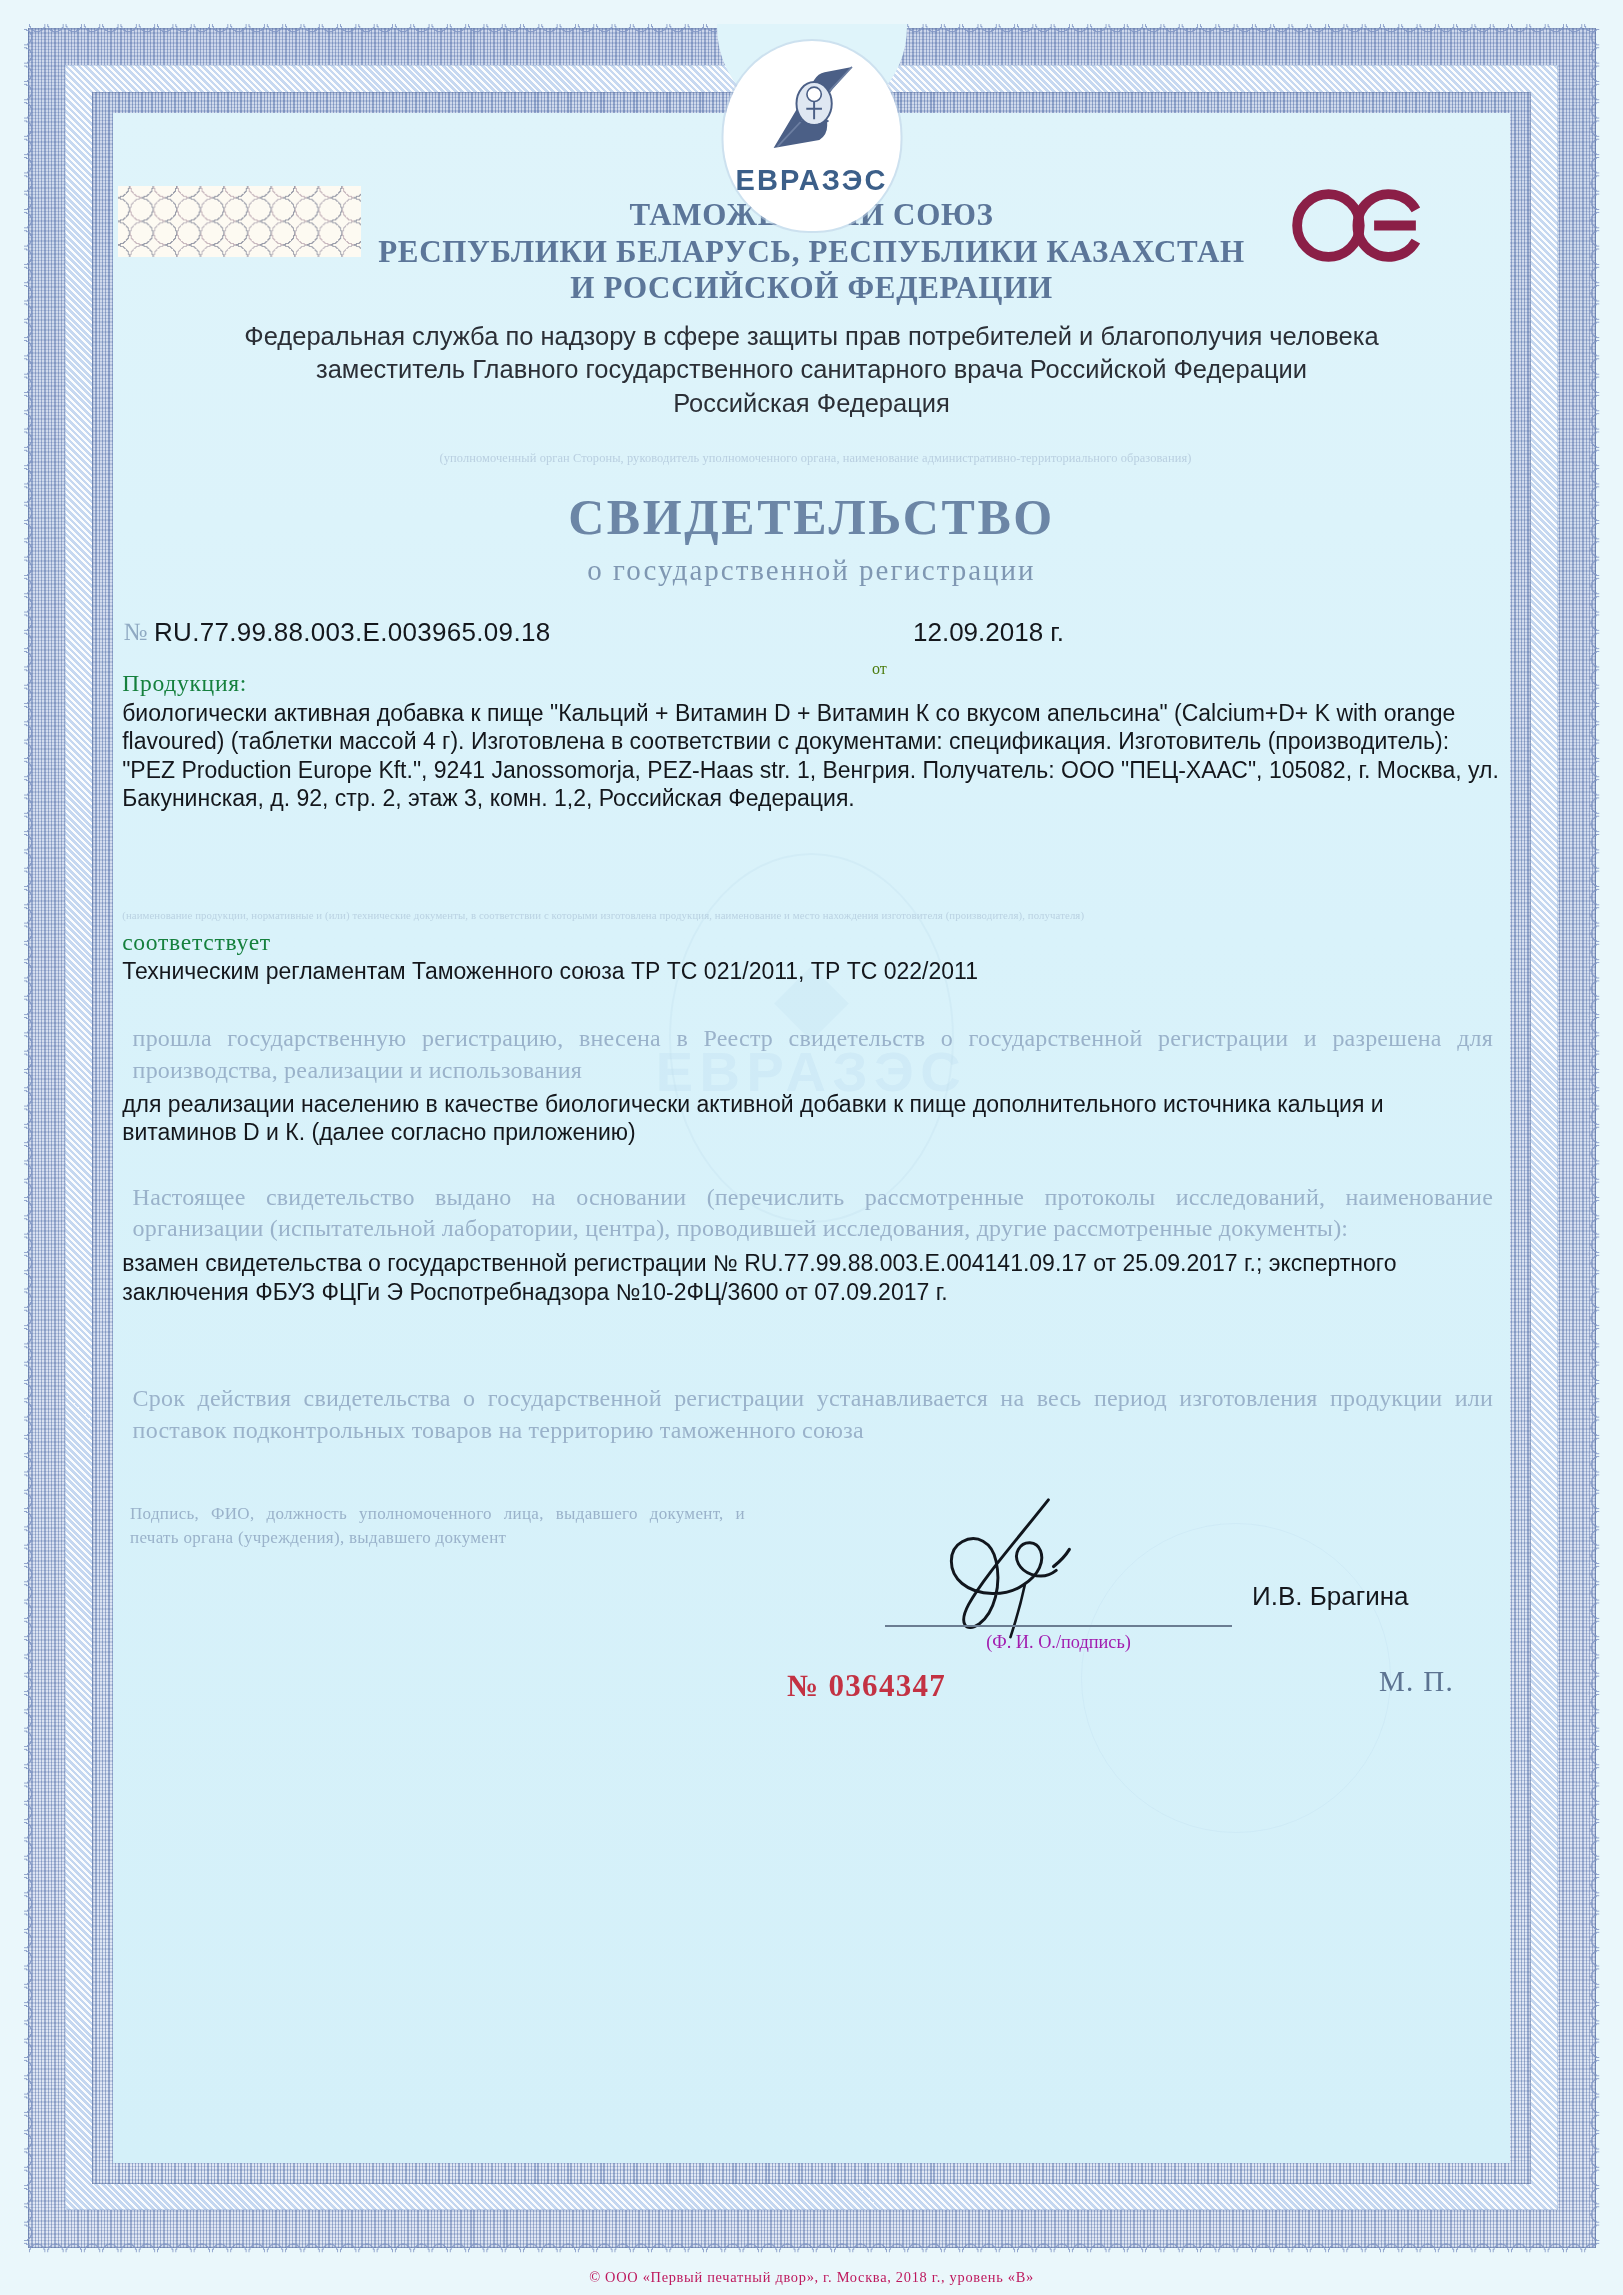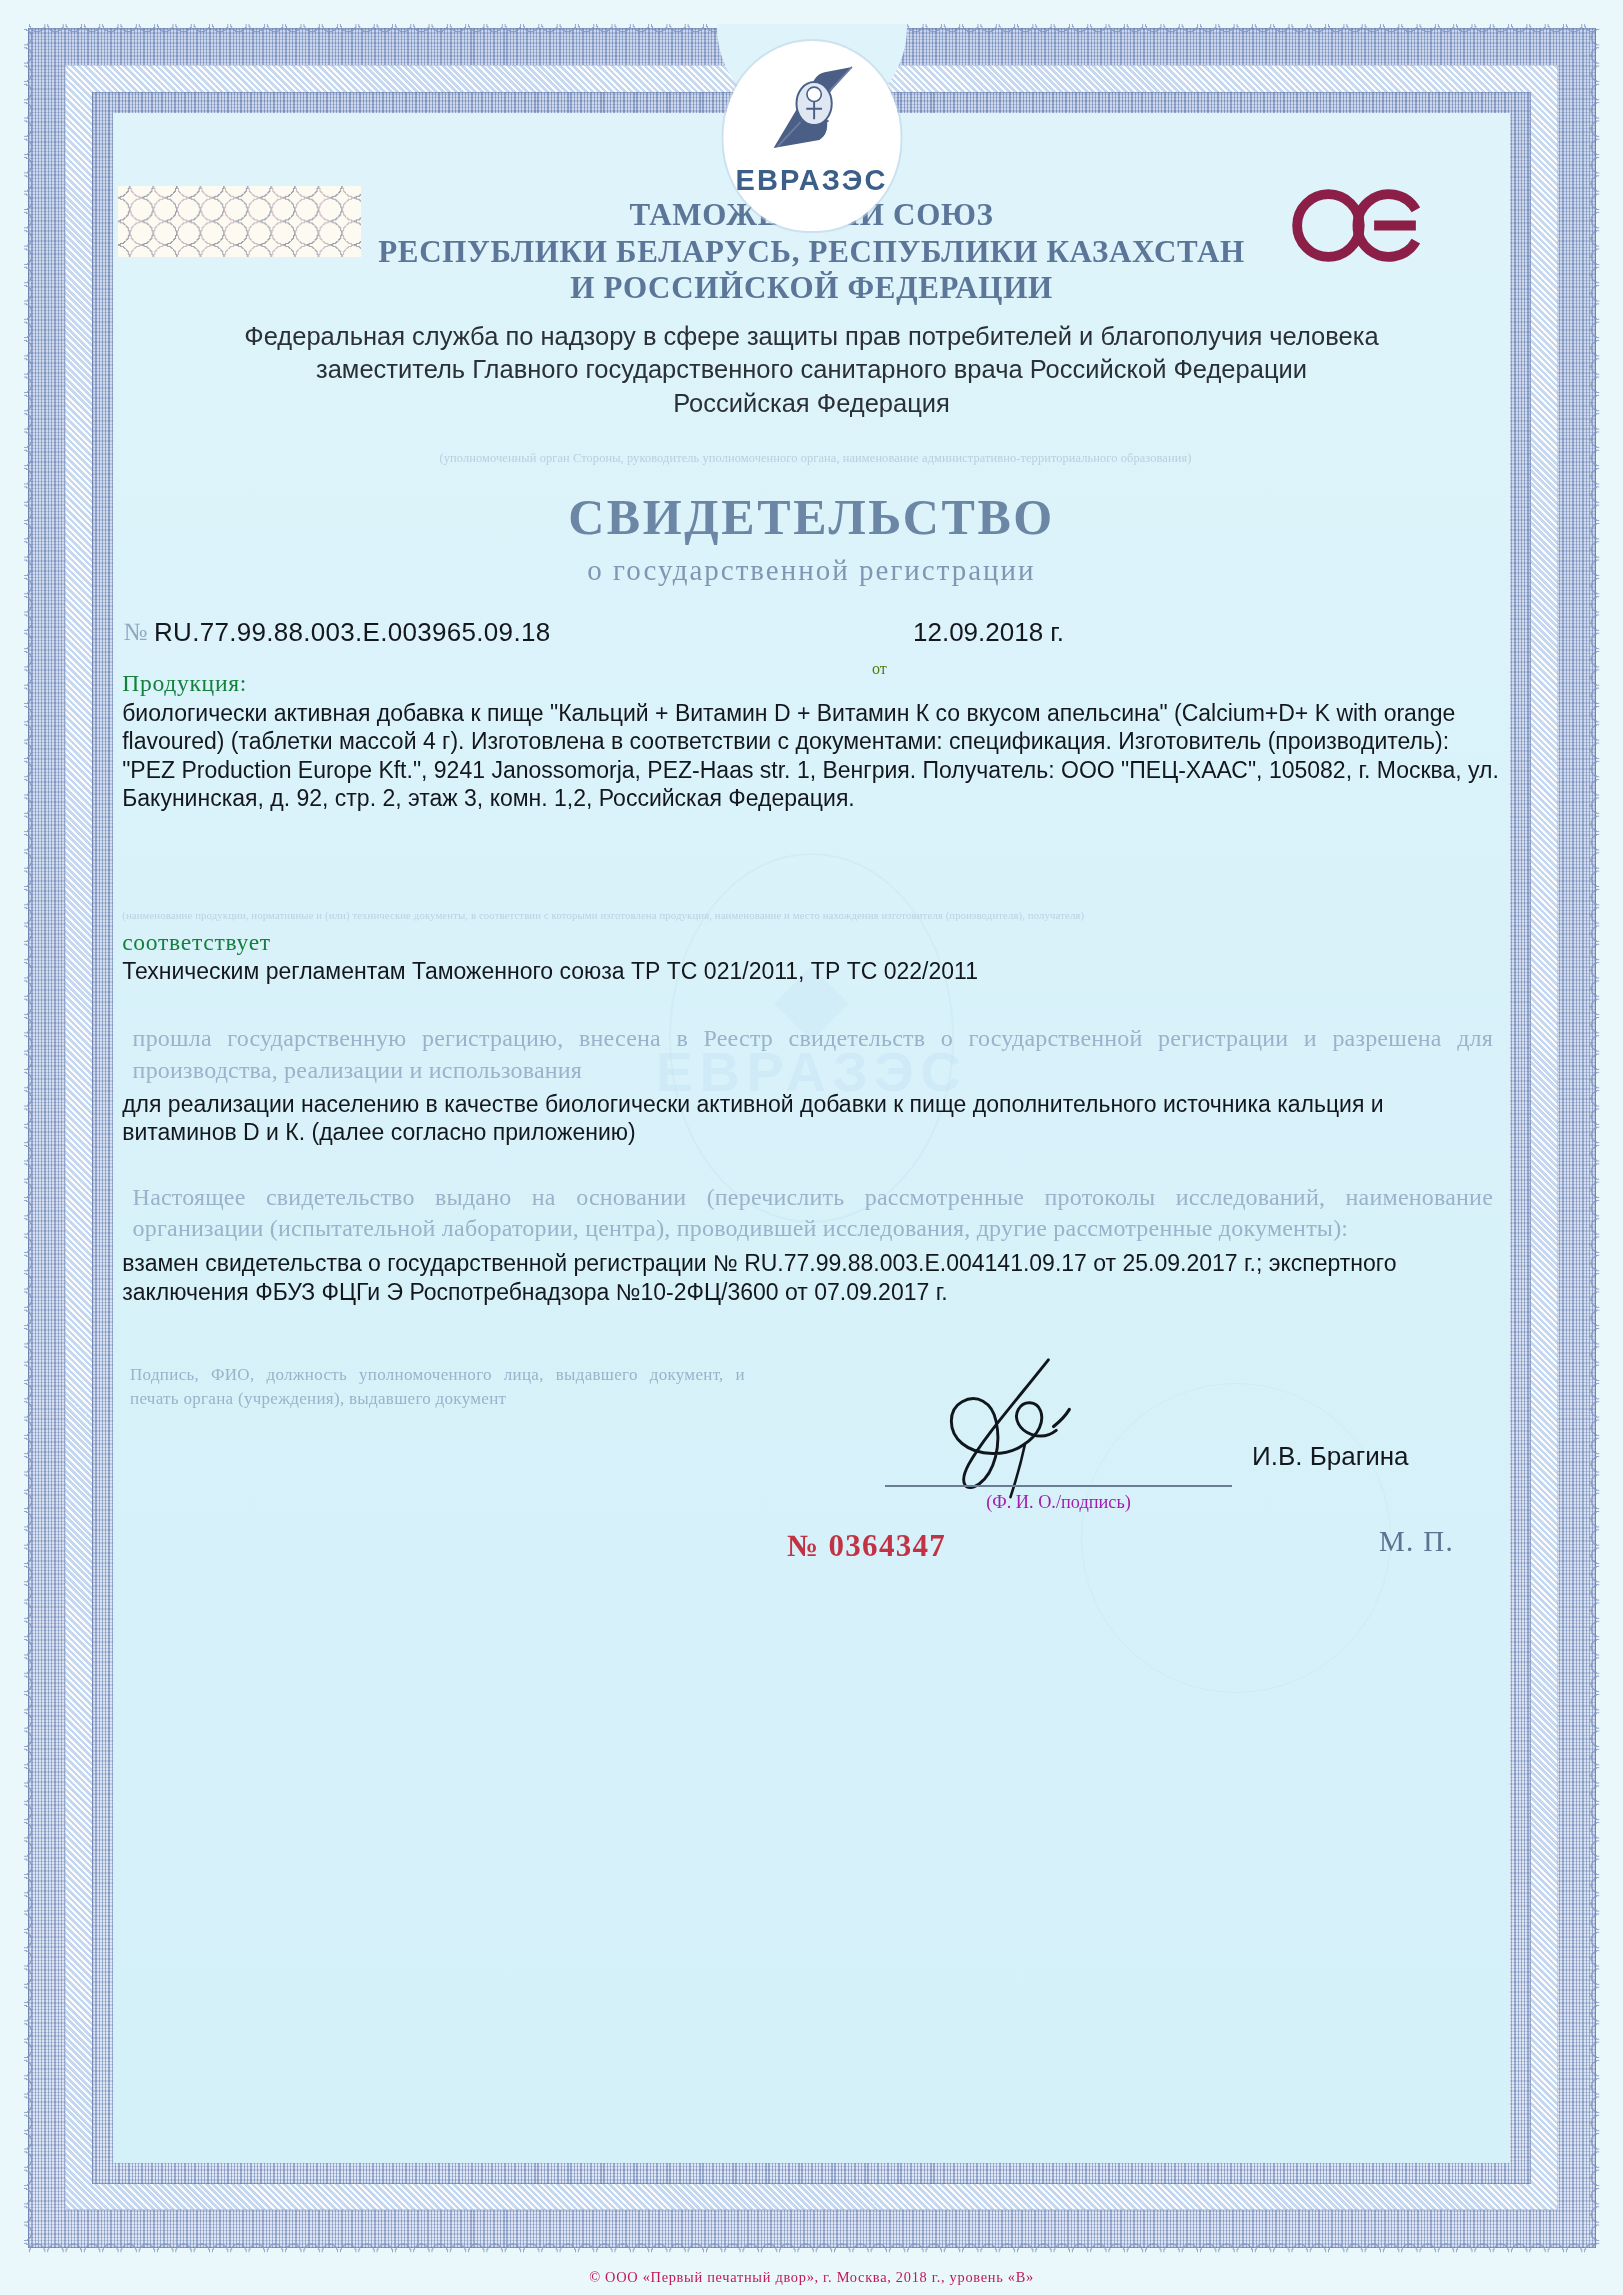--- a/index.html
+++ b/index.html
@@ -226,20 +226,23 @@
     <div class="blk">
       <div class="serifpara" style="margin-top:38px;">прошла государственную регистрацию, внесена в Реестр свидетельств о государственной регистрации и разрешена для производства, реализации и использования</div>
       <div class="body" style="margin-top:3.9px;">для реализации населению в качестве биологически активной добавки к пище дополнительного источника кальция и витаминов D и К. (далее согласно приложению)</div>
     </div>
 
     <div class="blk">
       <div class="serifpara" style="margin-top:35px;">Настоящее свидетельство выдано на основании (перечислить рассмотренные протоколы исследований, наименование организации (испытательной лаборатории, центра), проводившей исследования, другие рассмотренные документы):</div>
       <div class="body" style="margin-top:5.2px;">взамен свидетельства о государственной регистрации № RU.77.99.88.003.Е.004141.09.17 от 25.09.2017 г.; экспертного заключения ФБУЗ ФЦГи Э Роспотребнадзора №10-2ФЦ/3600 от 07.09.2017 г.</div>
     </div>
 
+    <div class="blk">
+      <div class="serifpara" style="margin-top:77px;">Срок действия свидетельства о государственной регистрации устанавливается на весь период изготовления продукции или поставок подконтрольных товаров на территорию таможенного союза</div>
+    </div>
 
     <div class="sigwrap blk">
       <div class="sigtext">Подпись, ФИО, должность уполномоченного лица, выдавшего документ, и печать органа (учреждения), выдавшего документ</div>
 
       <div class="roundstamp"></div>
 
       <div class="scribble">
         <svg width="281" height="164" viewBox="0 0 430 250">
           <path d="M250 10 C196 78 150 130 128 170 C112 200 124 214 144 200 C168 182 178 140 170 104
                    C164 74 140 62 118 74 C96 86 96 120 118 138 C142 158 186 158 212 140

